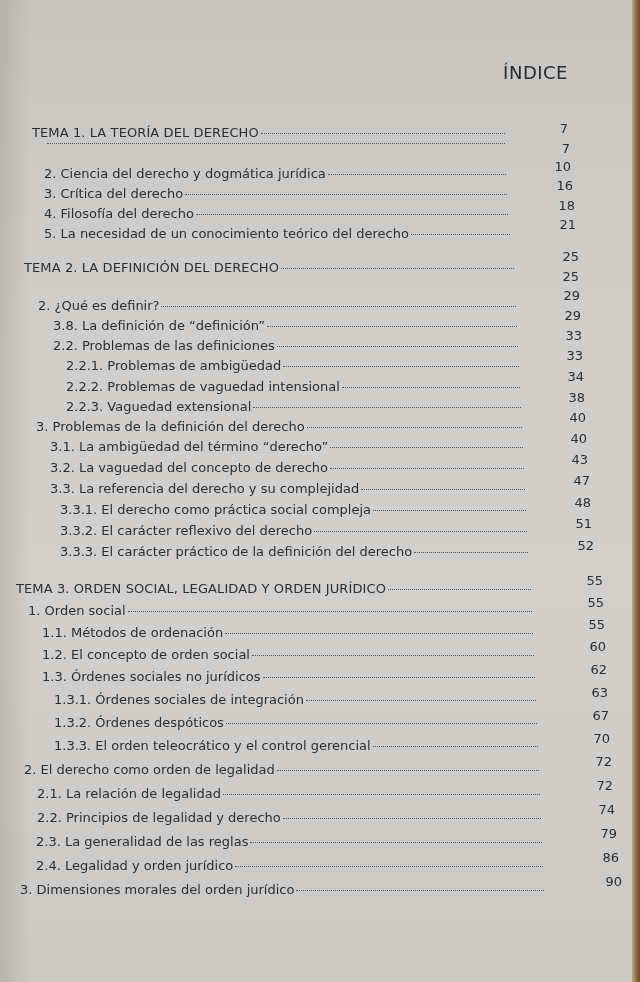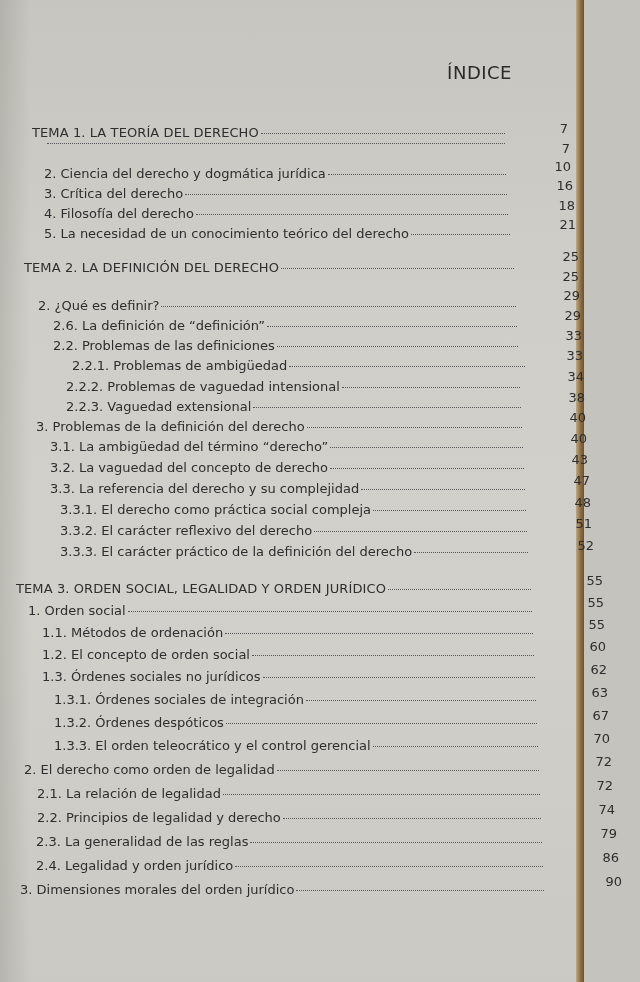--- a/index.html
+++ b/index.html
@@ -3,21 +3,21 @@
 <meta charset="utf-8">
 <style>
   html, body { margin: 0; padding: 0; }
   body {
     width: 640px; height: 982px; overflow: hidden;
     background: #c4c3bd;
     font-family: "DejaVu Sans", "Liberation Sans", sans-serif;
     color: #2a2a2a;
   }
   .page {
-    position: relative; width: 584px; height: 982px;
+    position: relative; width: 640px; height: 982px;
     background: linear-gradient(180deg, #c6c5bf 0%, #cfcec8 30%, #d1d0ca 60%, #cac9c3 100%);
   }
   .page::before {
     content: ""; position: absolute; left: 0; top: 0; bottom: 0; width: 30px;
     background: linear-gradient(90deg, rgba(120,118,110,0.25), rgba(120,118,110,0));
   }
   .page-edge {
     position: absolute; right: 0; top: 0; width: 8px; height: 982px;
     background: linear-gradient(90deg, #b9a88a, #8a6a3e 60%, #6d5130);
   }
@@ -92,32 +92,32 @@
 
   <div class="pg" style="top:268px;left:549px;">25</div>
 
   <div class="row" style="top:297px;left:38px;width:478px;">
       <span class="label">2. ¿Qué es definir?</span>
       <span class="leader"></span>
     </div>
   <div class="pg" style="top:287px;left:550px;">29</div>
 
   <div class="row" style="top:317px;left:53px;width:464px;">
-      <span class="label">2.6. La definición de “definición”</span>
+      <span class="label">3.8. La definición de “definición”</span>
       <span class="leader"></span>
     </div>
   <div class="pg" style="top:307px;left:551px;">29</div>
 
   <div class="row" style="top:337px;left:53px;width:465px;">
       <span class="label">2.2. Problemas de las definiciones</span>
       <span class="leader"></span>
     </div>
   <div class="pg" style="top:327px;left:552px;">33</div>
 
-  <div class="row" style="top:357px;left:72px;width:453px;">
+  <div class="row" style="top:357px;left:66px;width:453px;">
       <span class="label">2.2.1. Problemas de ambigüedad</span>
       <span class="leader"></span>
     </div>
   <div class="pg" style="top:347px;left:553px;">33</div>
 
   <div class="row" style="top:378px;left:66px;width:454px;">
       <span class="label">2.2.2. Problemas de vaguedad intensional</span>
       <span class="leader"></span>
     </div>
   <div class="pg" style="top:368px;left:554px;">34</div>

